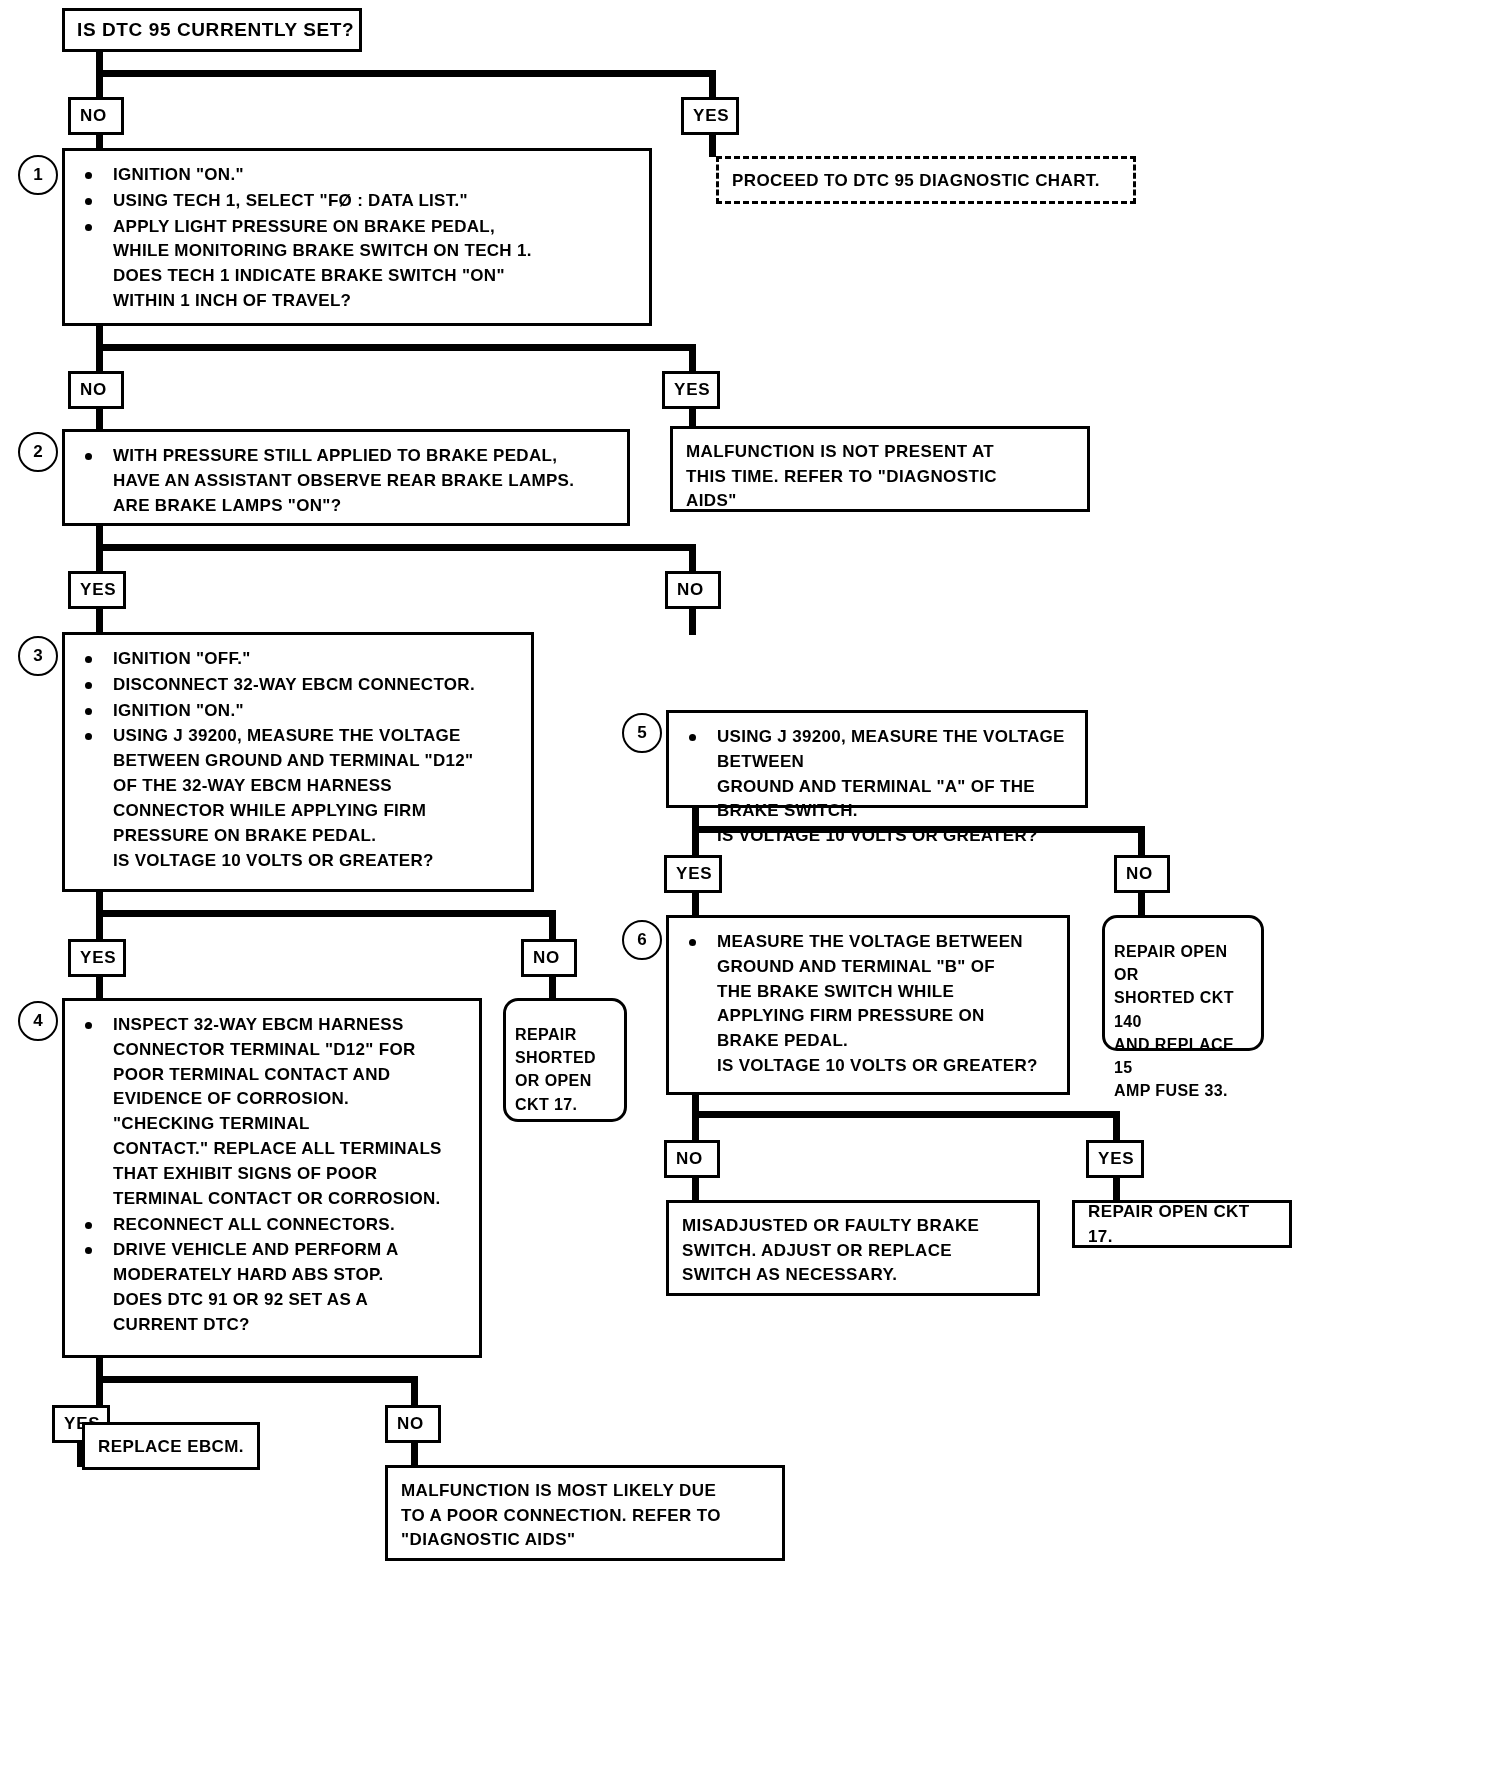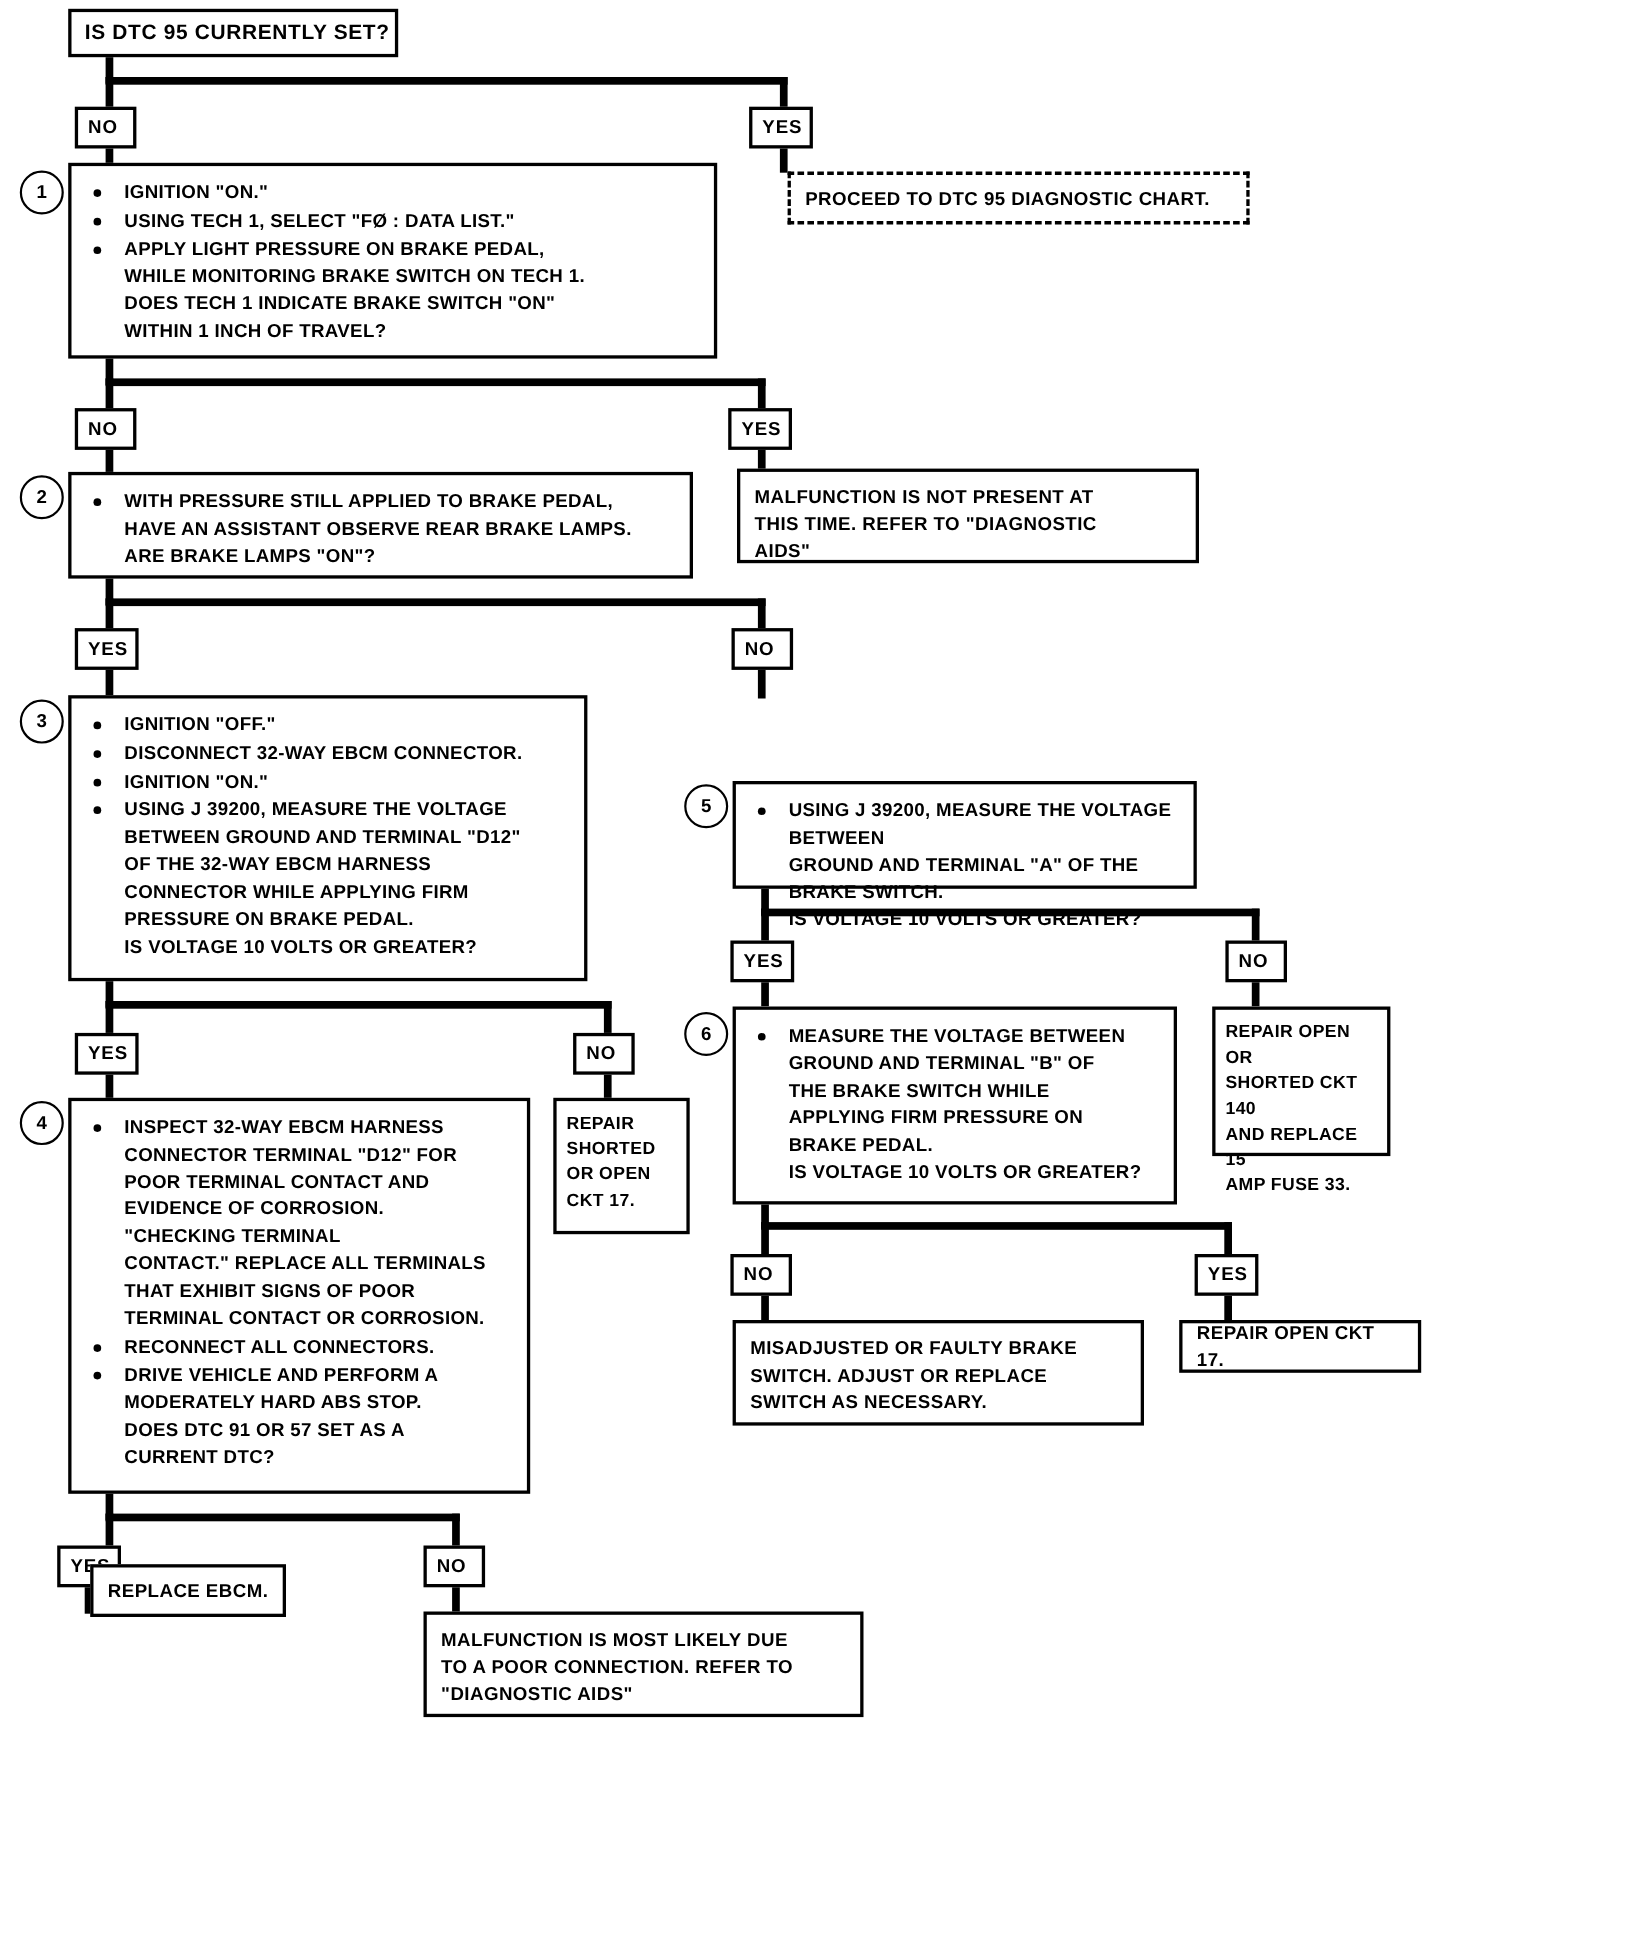--- a/index.html
+++ b/index.html
@@ -49,22 +49,23 @@
     letter-spacing: 0.8px;
   }
   .result {
     padding: 11px 13px 9px 13px;
     font-size: 17px;
     letter-spacing: 0.4px;
     line-height: 1.45;
   }
   .result.small {
     font-size: 16px;
-    padding: 9px 9px 7px 9px;
+    padding: 22px 9px 7px 9px;
     line-height: 1.45;
+    border-radius: 15px;
   }
   .step {
     padding: 12px 10px 12px 14px;
     font-size: 17px;
     line-height: 1.46;
   }
 
   
   ul.bul {
     list-style: none;
@@ -270,21 +271,21 @@
         <span>EVIDENCE OF CORROSION.</span><br>
         <span>"CHECKING TERMINAL</span><br>
         <span>CONTACT."  REPLACE ALL TERMINALS</span><br>
         <span>THAT EXHIBIT SIGNS OF POOR</span><br>
         <span>TERMINAL CONTACT OR CORROSION.</span>
       </li>
       <li><span>RECONNECT ALL CONNECTORS.</span></li>
       <li>
         <span>DRIVE VEHICLE AND PERFORM A</span><br>
         <span>MODERATELY HARD ABS STOP.</span><br>
-        <span>DOES DTC 91 OR 57 SET AS A</span><br>
+        <span>DOES DTC 91 OR 92 SET AS A</span><br>
         <span>CURRENT DTC?</span>
       </li>
     </ul>
   </div>
 
   <div class="ln" style="left:692px; top:1095px; width:7px; height:22px;"></div>
   <div class="ln" style="left:692px; top:1111px; width:428px; height:7px;"></div>
   <div class="ln" style="left:1113px; top:1111px; width:7px; height:32px;"></div>
   <div class="ln" style="left:692px; top:1111px; width:7px; height:30px;"></div>
 

